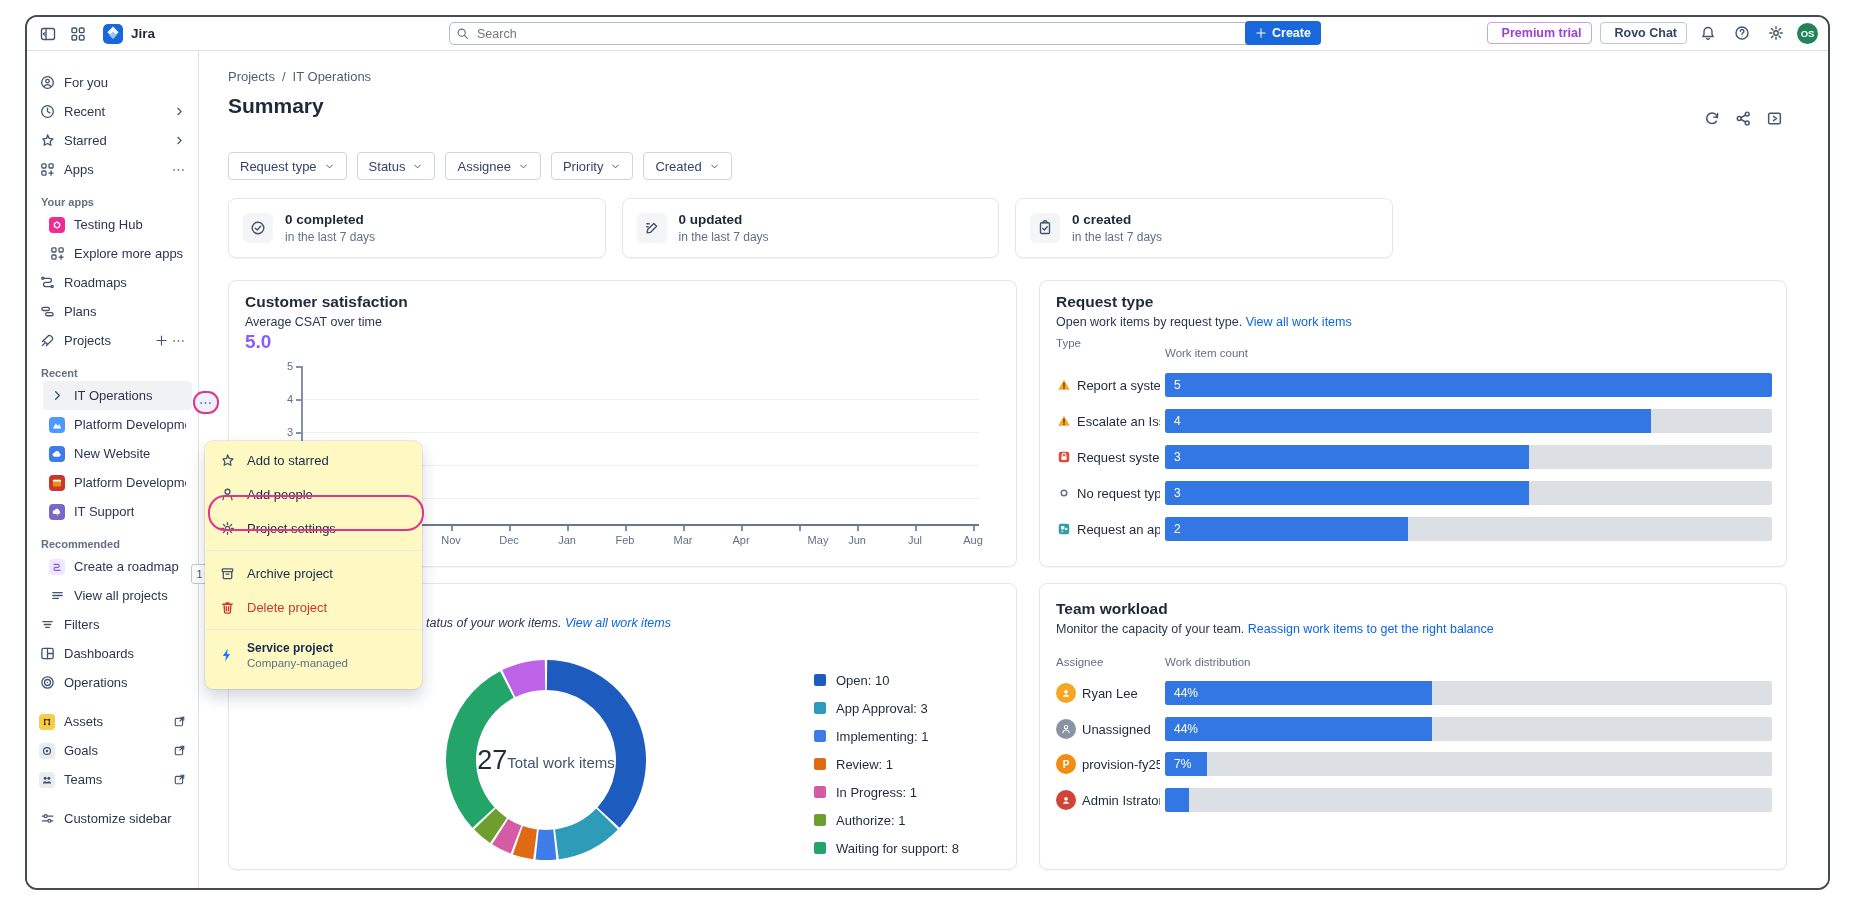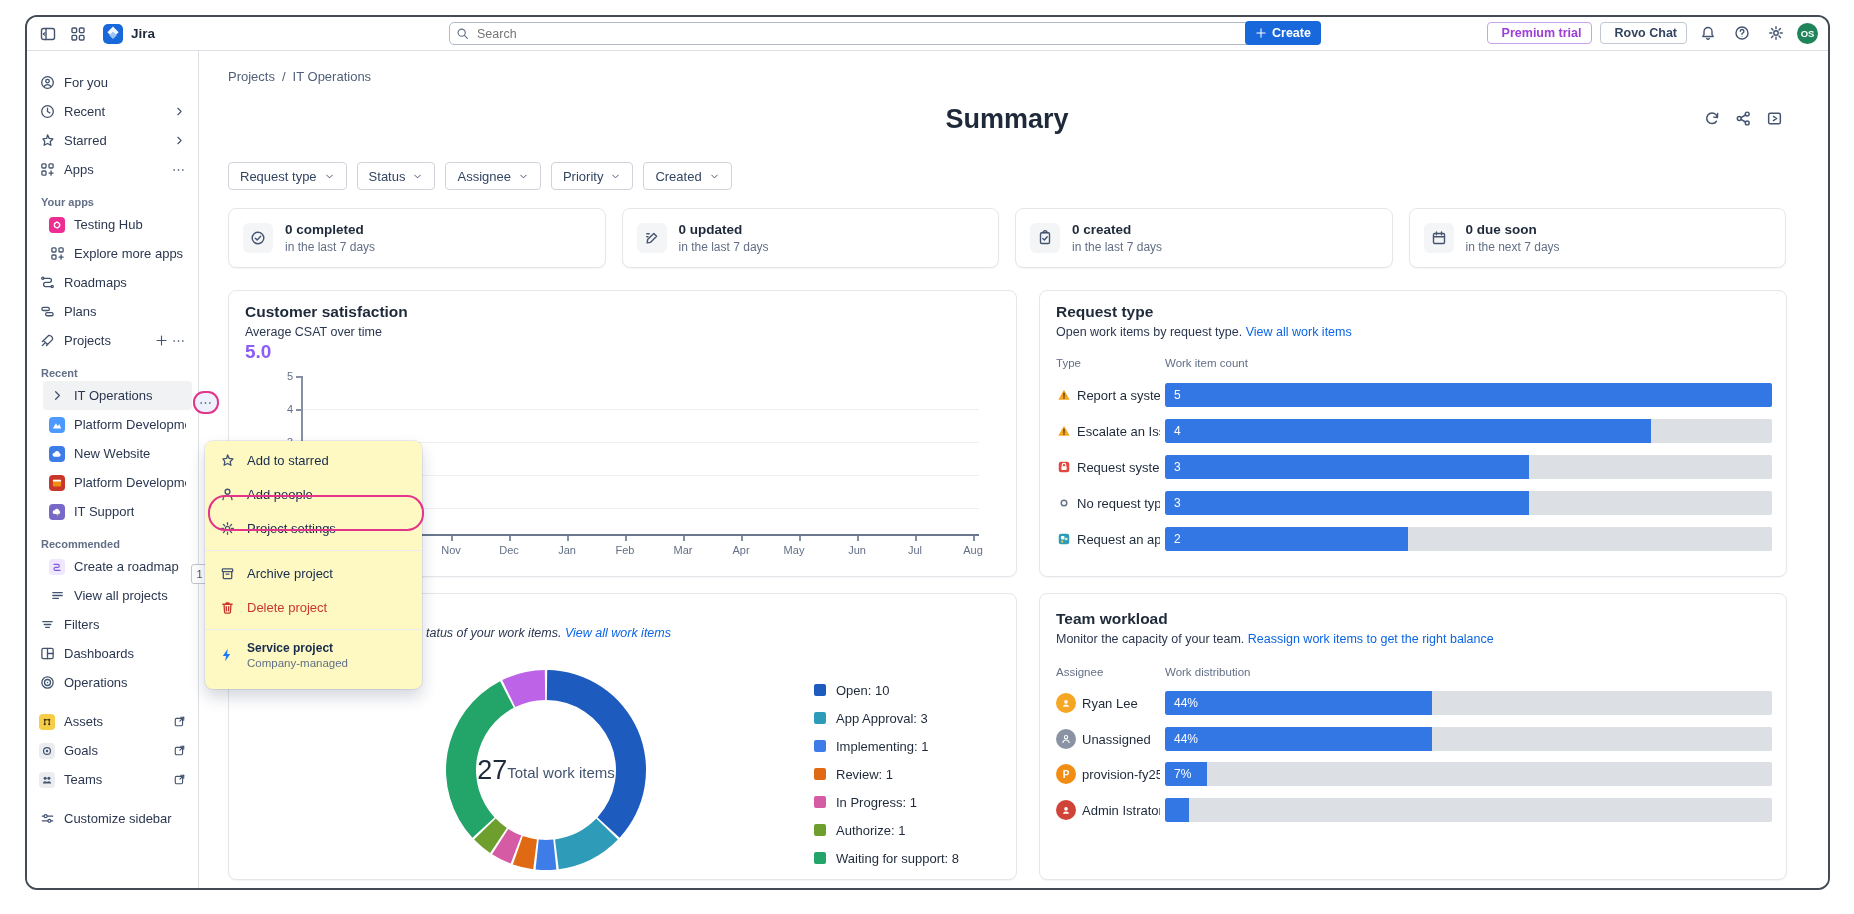--- a/index.html
+++ b/index.html
@@ -48,21 +48,21 @@
   .indent1{margin-left:16px;}
   .tile{width:16px;height:16px;border-radius:4px;flex:none;display:flex;align-items:center;justify-content:center;}
   .tile svg{width:12px;height:12px;}
   .sb-gap{height:10px;}
   .sb-text{overflow:hidden;text-overflow:clip;text-align:center;}
   
   #main{position:absolute;left:173px;top:33px;right:0;bottom:0;overflow:hidden;background:#fff;}
   #main-inner{padding:16px 42px 0 28px;position:relative;}
   #breadcrumb{font-size:13px;color:#505F79;display:flex;gap:7px;align-items:center;height:20px;}
   #breadcrumb .bc{cursor:pointer;}
-  #page-title{font-size:27px;font-weight:bold;color:#1E2A3A;height:32px;margin-top:18px;text-align:center;}
+  #page-title{font-size:21px;font-weight:bold;color:#1E2A3A;height:32px;margin-top:8px;}
   #header-icons{position:absolute;right:44px;top:60px;display:flex;gap:13px;color:#44546F;}
   #header-icons .hic{width:18px;height:18px;cursor:pointer;}
   #header-icons svg{width:17px;height:17px;}
   #filters{display:flex;gap:10px;margin-top:26px;height:28px;}
   .filter-btn{height:28px;border:1px solid #D0D4DB;border-radius:4px;background:#fff;color:#344563;font-size:13px;
               display:flex;align-items:center;gap:7px;padding:0 11px;cursor:pointer;font-family:"Liberation Sans",sans-serif;}
   .filter-btn svg{width:11px;height:11px;color:#44546F;}
   #stats-row{display:grid;grid-template-columns:repeat(4,1fr);gap:16px;margin-top:18px;}
   .stat-card{height:60px;border:1px solid #E4E6EA;border-radius:8px;background:#fff;display:flex;align-items:center;
              padding:0 14px;gap:12px;box-sizing:border-box;box-shadow:0 1px 1px rgba(9,30,66,.04);}
@@ -605,34 +605,20 @@
                   <rect x="3.5" y="2.8" width="9" height="10.7" rx="1.2"></rect>
                   <path d="M6 2.8 a2 2 0 0 1 4 0"></path>
                   <polyline points="5.8,8.5 7.4,10 10.2,6.8"></polyline>
                 </svg>
               </div>
               <div>
                 <div class="stat-title">0 created</div>
                 <div class="stat-sub">in the last 7 days</div>
               </div>
             </div>
-            <div class="stat-card">
-              <div class="stat-ic">
-                <svg viewBox="0 0 16 16" fill="none" stroke="currentColor" stroke-width="1.4" stroke-linecap="round" stroke-linejoin="round">
-                  <rect x="2.5" y="3.5" width="11" height="10" rx="1.2"></rect>
-                  <line x1="2.5" y1="6.8" x2="13.5" y2="6.8"></line>
-                  <line x1="5.5" y1="2" x2="5.5" y2="4.8"></line>
-                  <line x1="10.5" y1="2" x2="10.5" y2="4.8"></line>
-                </svg>
-              </div>
-              <div>
-                <div class="stat-title">0 due soon</div>
-                <div class="stat-sub">in the next 7 days</div>
-              </div>
-            </div>
           </div>
 
     <div class="row2">
 
       <section class="panel" id="csat-panel">
         <div class="panel-title">Customer satisfaction</div>
         <div class="panel-sub">Average CSAT over time</div>
         <div id="csat-value">5.0</div>
         <div id="csat-plot">
                 <div id="csat-yaxis" style="left: 72px; top: 85px; height: 158px;"></div>
@@ -657,36 +643,36 @@
                 <div class="month-lab" style="left: 263px; top: 253px;">Dec</div>
                 <div class="xtick-mark" style="left: 338px; top: 245px;"></div>
                 <div class="month-lab" style="left: 321px; top: 253px;">Jan</div>
                 <div class="xtick-mark" style="left: 396px; top: 245px;"></div>
                 <div class="month-lab" style="left: 379px; top: 253px;">Feb</div>
                 <div class="xtick-mark" style="left: 454px; top: 245px;"></div>
                 <div class="month-lab" style="left: 437px; top: 253px;">Mar</div>
                 <div class="xtick-mark" style="left: 512px; top: 245px;"></div>
                 <div class="month-lab" style="left: 495px; top: 253px;">Apr</div>
                 <div class="xtick-mark" style="left: 570px; top: 245px;"></div>
-                <div class="month-lab" style="left: 548px; top: 253px; text-align: center;">May</div>
+                <div class="month-lab" style="left: 572px; top: 253px; text-align: center;">May</div>
                 <div class="xtick-mark" style="left: 628px; top: 245px;"></div>
                 <div class="month-lab" style="left: 611px; top: 253px;">Jun</div>
                 <div class="xtick-mark" style="left: 686px; top: 245px;"></div>
                 <div class="month-lab" style="left: 669px; top: 253px;">Jul</div>
                 <div class="xtick-mark" style="left: 744px; top: 245px;"></div>
                 <div class="month-lab" style="left: 727px; top: 253px;">Aug</div>
               </div>
       </section>
 
       <section class="panel" id="request-panel">
         <div class="panel-title">Request type</div>
         <div class="panel-sub">
           <span>Open work items by request type. </span><span class="lnk">View all work items</span>
         </div>
-        <div class="col-head" style="left:16px;top:66px;text-align:center;">Type</div>
+        <div class="col-head" style="left:16px;top:56px;text-align:center;">Type</div>
         <div class="col-head" style="left:125px;top:66px;">Work item count</div>
         <div id="request-rows">
                 <div class="hrow-label" style="top: 92px;">
                   <span class="ric">
                     <svg viewBox="0 0 16 16" fill="none" stroke="currentColor" stroke-width="1.4" stroke-linecap="round" stroke-linejoin="round">
                       <path d="M8 2 L14.5 13.5 H1.5 Z" fill="#F5A623" stroke="none"></path>
                       <line x1="8" y1="6" x2="8" y2="9.6" stroke="#5A3B00" stroke-width="1.5"></line>
                       <circle cx="8" cy="11.6" r=".9" fill="#5A3B00" stroke="none"></circle>
                     </svg>
                   </span>

